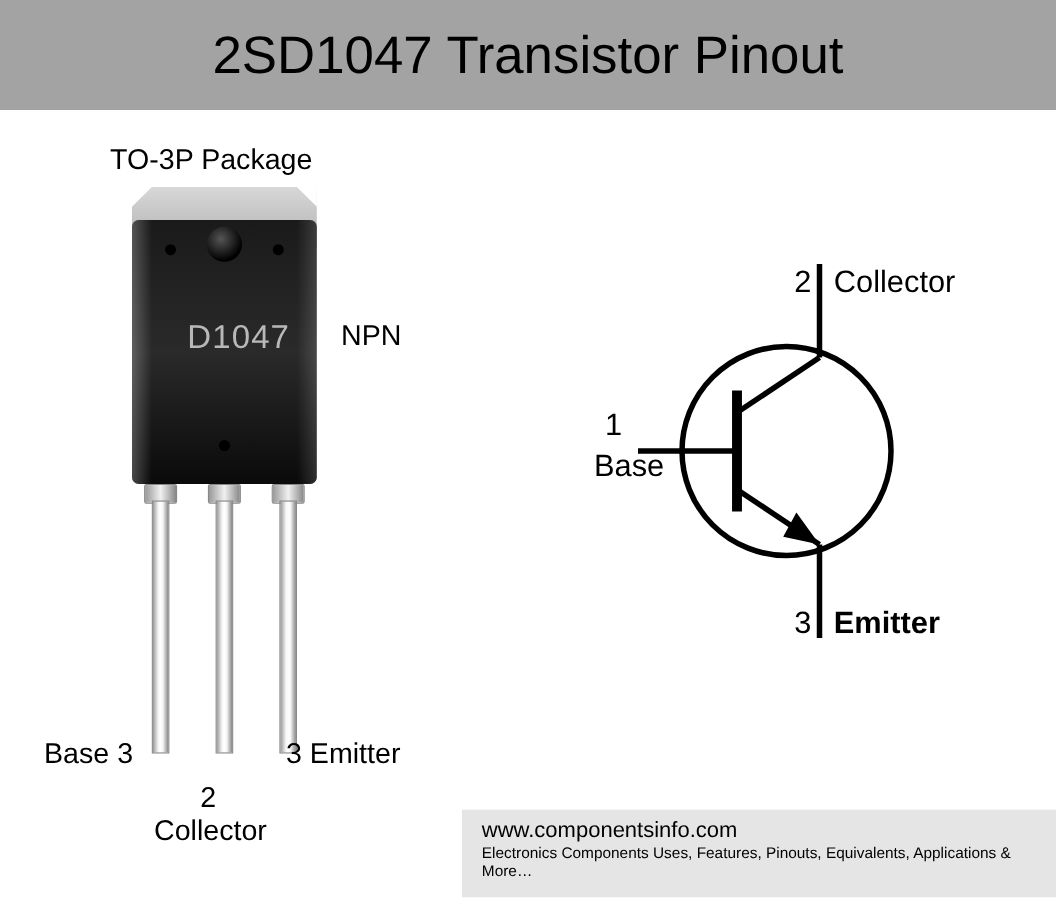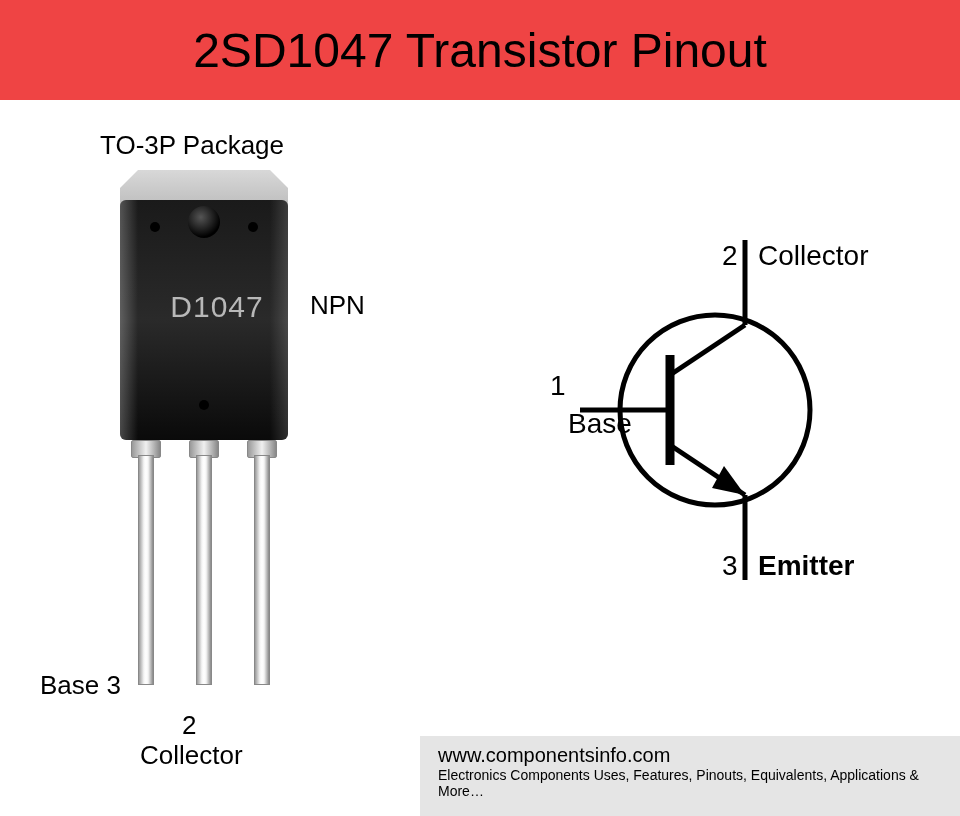--- a/index.html
+++ b/index.html
@@ -7,21 +7,21 @@
       width: 960px;
       height: 816px;
       font-family: Arial, Helvetica, sans-serif;
       background: #ffffff;
       position: relative;
       overflow: hidden;
     }
     .title-bar {
       width: 100%;
       height: 100px;
-      background: #ef4444;
+      background: #a3a3a3;
       display: flex;
       align-items: center;
       justify-content: center;
     }
     .title-bar h1 {
       font-size: 48px;
       font-weight: normal;
       color: #000;
     }
     .content {
@@ -150,21 +150,21 @@
       position: absolute;
       top: 130px;
       left: 540px;
       width: 380px;
       height: 360px;
     }
     .sch-label { position: absolute; font-size: 28px; }
     .sch-collector-num { top: 10px; left: 182px; }
     .sch-collector { top: 10px; left: 218px; }
     .sch-base-num { top: 140px; left: 10px; }
-    .sch-base { top: 178px; left: 0px; margin-left: 28px; }
+    .sch-base { top: 178px; left: 0px; }
     .sch-emitter-num { top: 320px; left: 182px; }
     .sch-emitter { top: 320px; left: 218px; font-weight: bold; }
 
     
     .footer {
       position: absolute;
       bottom: 0;
       right: 0;
       width: 540px;
       height: 80px;
@@ -202,20 +202,21 @@
     <div class="pin-shoulder sh2"></div>
     <div class="pin-shoulder sh3"></div>
     <div class="pin pin1"></div>
     <div class="pin pin2"></div>
     <div class="pin pin3"></div>
   </div>
 
   <div class="label pin1-label">Base 3</div>
   <div class="label pin2-label">2</div>
   <div class="label pin2-name">Collector</div>
+  <div class="label pin3-label">3 Emitter</div>
 
   <div class="schematic">
     <svg width="380" height="360" viewBox="0 0 380 360">
       <circle cx="175" cy="180" r="95" fill="none" stroke="#000" stroke-width="5"></circle>
 
       <line x1="40" y1="180" x2="130" y2="180" stroke="#000" stroke-width="5"></line>
 
       <line x1="130" y1="125" x2="130" y2="235" stroke="#000" stroke-width="9"></line>
 
       <line x1="130" y1="145" x2="205" y2="95" stroke="#000" stroke-width="5"></line>

